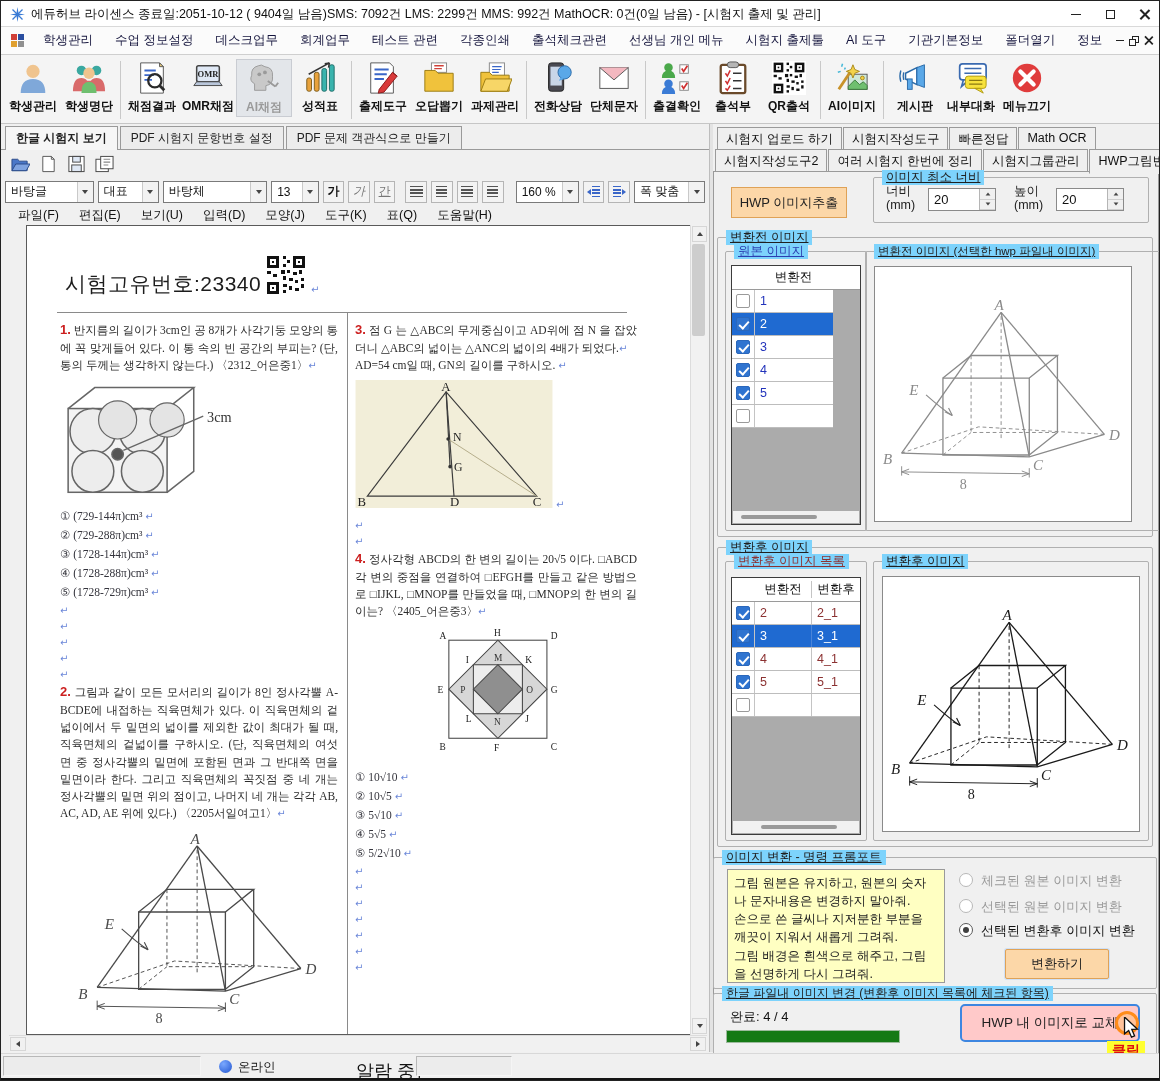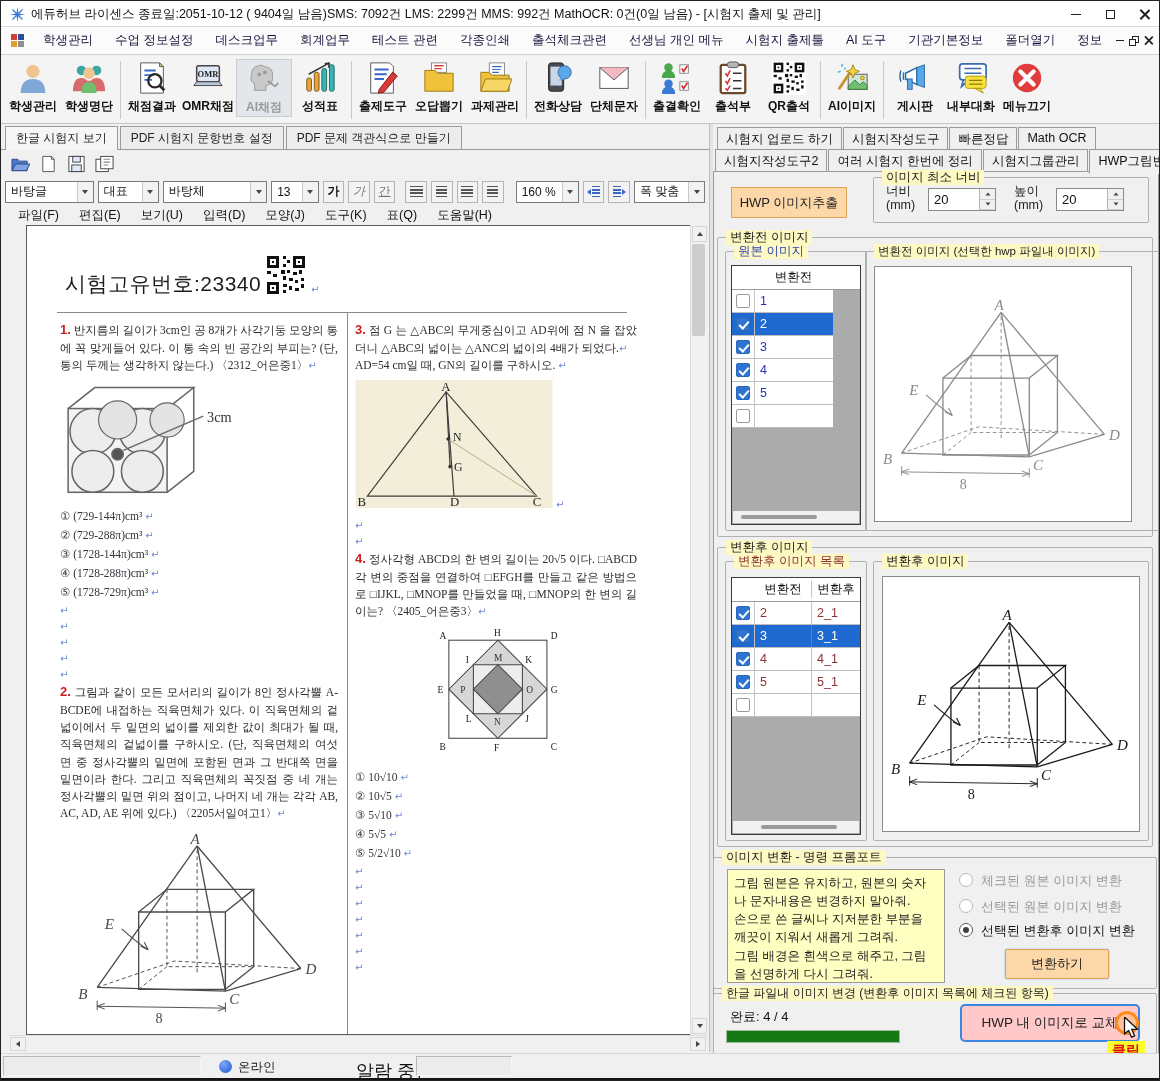--- a/index.html
+++ b/index.html
@@ -28,21 +28,21 @@
 #toolbar{left:0;top:54px;width:1160px;height:69px;background:#f4f4f4;border-bottom:1px solid #c6c6c6;display:flex;align-items:flex-start;padding:4px 2px 0 4px;}
 .titem{width:56px;display:flex;flex-direction:column;align-items:center;padding-top:2px;}
 .titem svg{width:34px;height:34px;}
 .titem .tlabel{margin-top:3px;font-size:12px;color:#111;white-space:nowrap;font-weight:700;}
 .titem.pressed{background:#e3e6ea;border:1px solid #c9ccd2;}
 .titem.pressed .tlabel{color:#9a9a9a;}
 .tsep{width:1px;height:58px;background:#c9c9c9;margin:2px 3px 0 3px;}
 
 #ltabs{left:4px;top:125px;height:23px;display:flex;}
 .ltab{padding:3px 10px 0 10px;font-size:12px;border:1px solid #9a9a9a;border-bottom:none;background:#ececec;color:#222;margin-right:2px;height:23px;}
-.ltab.active{background:#f6f6f6;font-weight:400;height:24px;position:relative;z-index:3;}
+.ltab.active{background:#f6f6f6;font-weight:700;height:24px;position:relative;z-index:3;}
 #lpane{left:0;top:148px;width:708px;height:903px;background:#f0f0f0;border-top:1px solid #9a9a9a;}
 #quickicons{left:10px;top:154px;display:flex;gap:9px;}
 #quickicons svg{width:19px;height:18px;}
 #fmtbar{left:4px;top:178px;width:700px;height:25px;display:flex;align-items:center;gap:4px;}
 .dd{position:relative;height:22px;background:#fff;border:1px solid #7a7a7a;font-size:12px;display:flex;align-items:center;padding:0 18px 0 5px;white-space:nowrap;}
 .dd .da{position:absolute;right:0;top:0;width:16px;height:20px;border-left:1px solid #c9c9c9;background:#f2f2f2;display:flex;align-items:center;justify-content:center;}
 .tri-d{width:0;height:0;border-left:3.5px solid transparent;border-right:3.5px solid transparent;border-top:4.5px solid #444;}
 .tri-u{width:0;height:0;border-left:3.5px solid transparent;border-right:3.5px solid transparent;border-bottom:4.5px solid #444;}
 .tri-l{width:0;height:0;border-top:3.5px solid transparent;border-bottom:3.5px solid transparent;border-right:4.5px solid #444;}
 .tri-r{width:0;height:0;border-top:3.5px solid transparent;border-bottom:3.5px solid transparent;border-left:4.5px solid #444;}
@@ -72,21 +72,21 @@
 .sunken{background:#ececec;border:1px solid #b8b8b8;border-right-color:#f5f5f5;border-bottom-color:#f5f5f5;}
 #online-dot{left:218px;top:6px;width:13px;height:13px;border-radius:50%;background:radial-gradient(circle at 35% 30%,#7aa8ff,#2255d0);}
 #blackfoot{left:0;top:1077px;width:1160px;height:4px;background:#141414;}
 
 #rsplit{left:708px;top:123px;width:4px;height:928px;background:#e3e3e3;border-left:1px solid #bdbdbd;}
 .rtabrow{position:absolute;display:flex;}
 .rtab{height:22px;padding:3px 8px 0 8px;font-size:12.5px;color:#101010;border:1px solid #9a9a9a;border-bottom:none;background:#efefef;margin-right:1px;white-space:nowrap;}
 .rtab.active{background:#f0f0f0;font-weight:400;height:25px;position:relative;z-index:5;border-bottom:1px solid #f0f0f0;}
 #rcontent{left:712px;top:170px;width:446px;height:898px;border:1px solid #9a9a9a;background:#f0f0f0;}
 .gb{position:absolute;border:1px solid #b0b0b0;border-radius:2px;}
-.gb>.lg{position:absolute;top:-8px;left:8px;background:#fef9c3;padding:0 4px;font-size:12.5px;line-height:15px;color:#202020;white-space:nowrap;}
+.gb>.lg{position:absolute;top:-8px;left:8px;background:#7dd3fc;padding:0 4px;font-size:12.5px;line-height:15px;color:#202020;white-space:nowrap;text-decoration:underline;}
 .lg.blue{color:#2b3fb0;}
 .lg.maroon{color:#8c3232;}
 .btn-peach{background:#fcd7a8;border:1px solid #dfa257;display:flex;align-items:center;justify-content:center;font-size:13px;color:#222;}
 .spin{position:absolute;height:23px;background:#fff;border:1px solid #8a8a8a;font-size:13px;}
 .spin .val{position:absolute;left:5px;top:3px;}
 .spin .btns{position:absolute;right:0;top:0;bottom:0;width:16px;border-left:1px solid #b5b5b5;display:flex;flex-direction:column;}
 .spin .btns div{flex:1;background:#f0f0f0;display:flex;align-items:center;justify-content:center;border-bottom:1px solid #cfcfcf;}
 .minilabel{font-size:12.5px;line-height:14px;color:#222;}
 
 .ltable{position:absolute;background:#ababab;border:1px solid #3c3c3c;overflow:hidden;}

